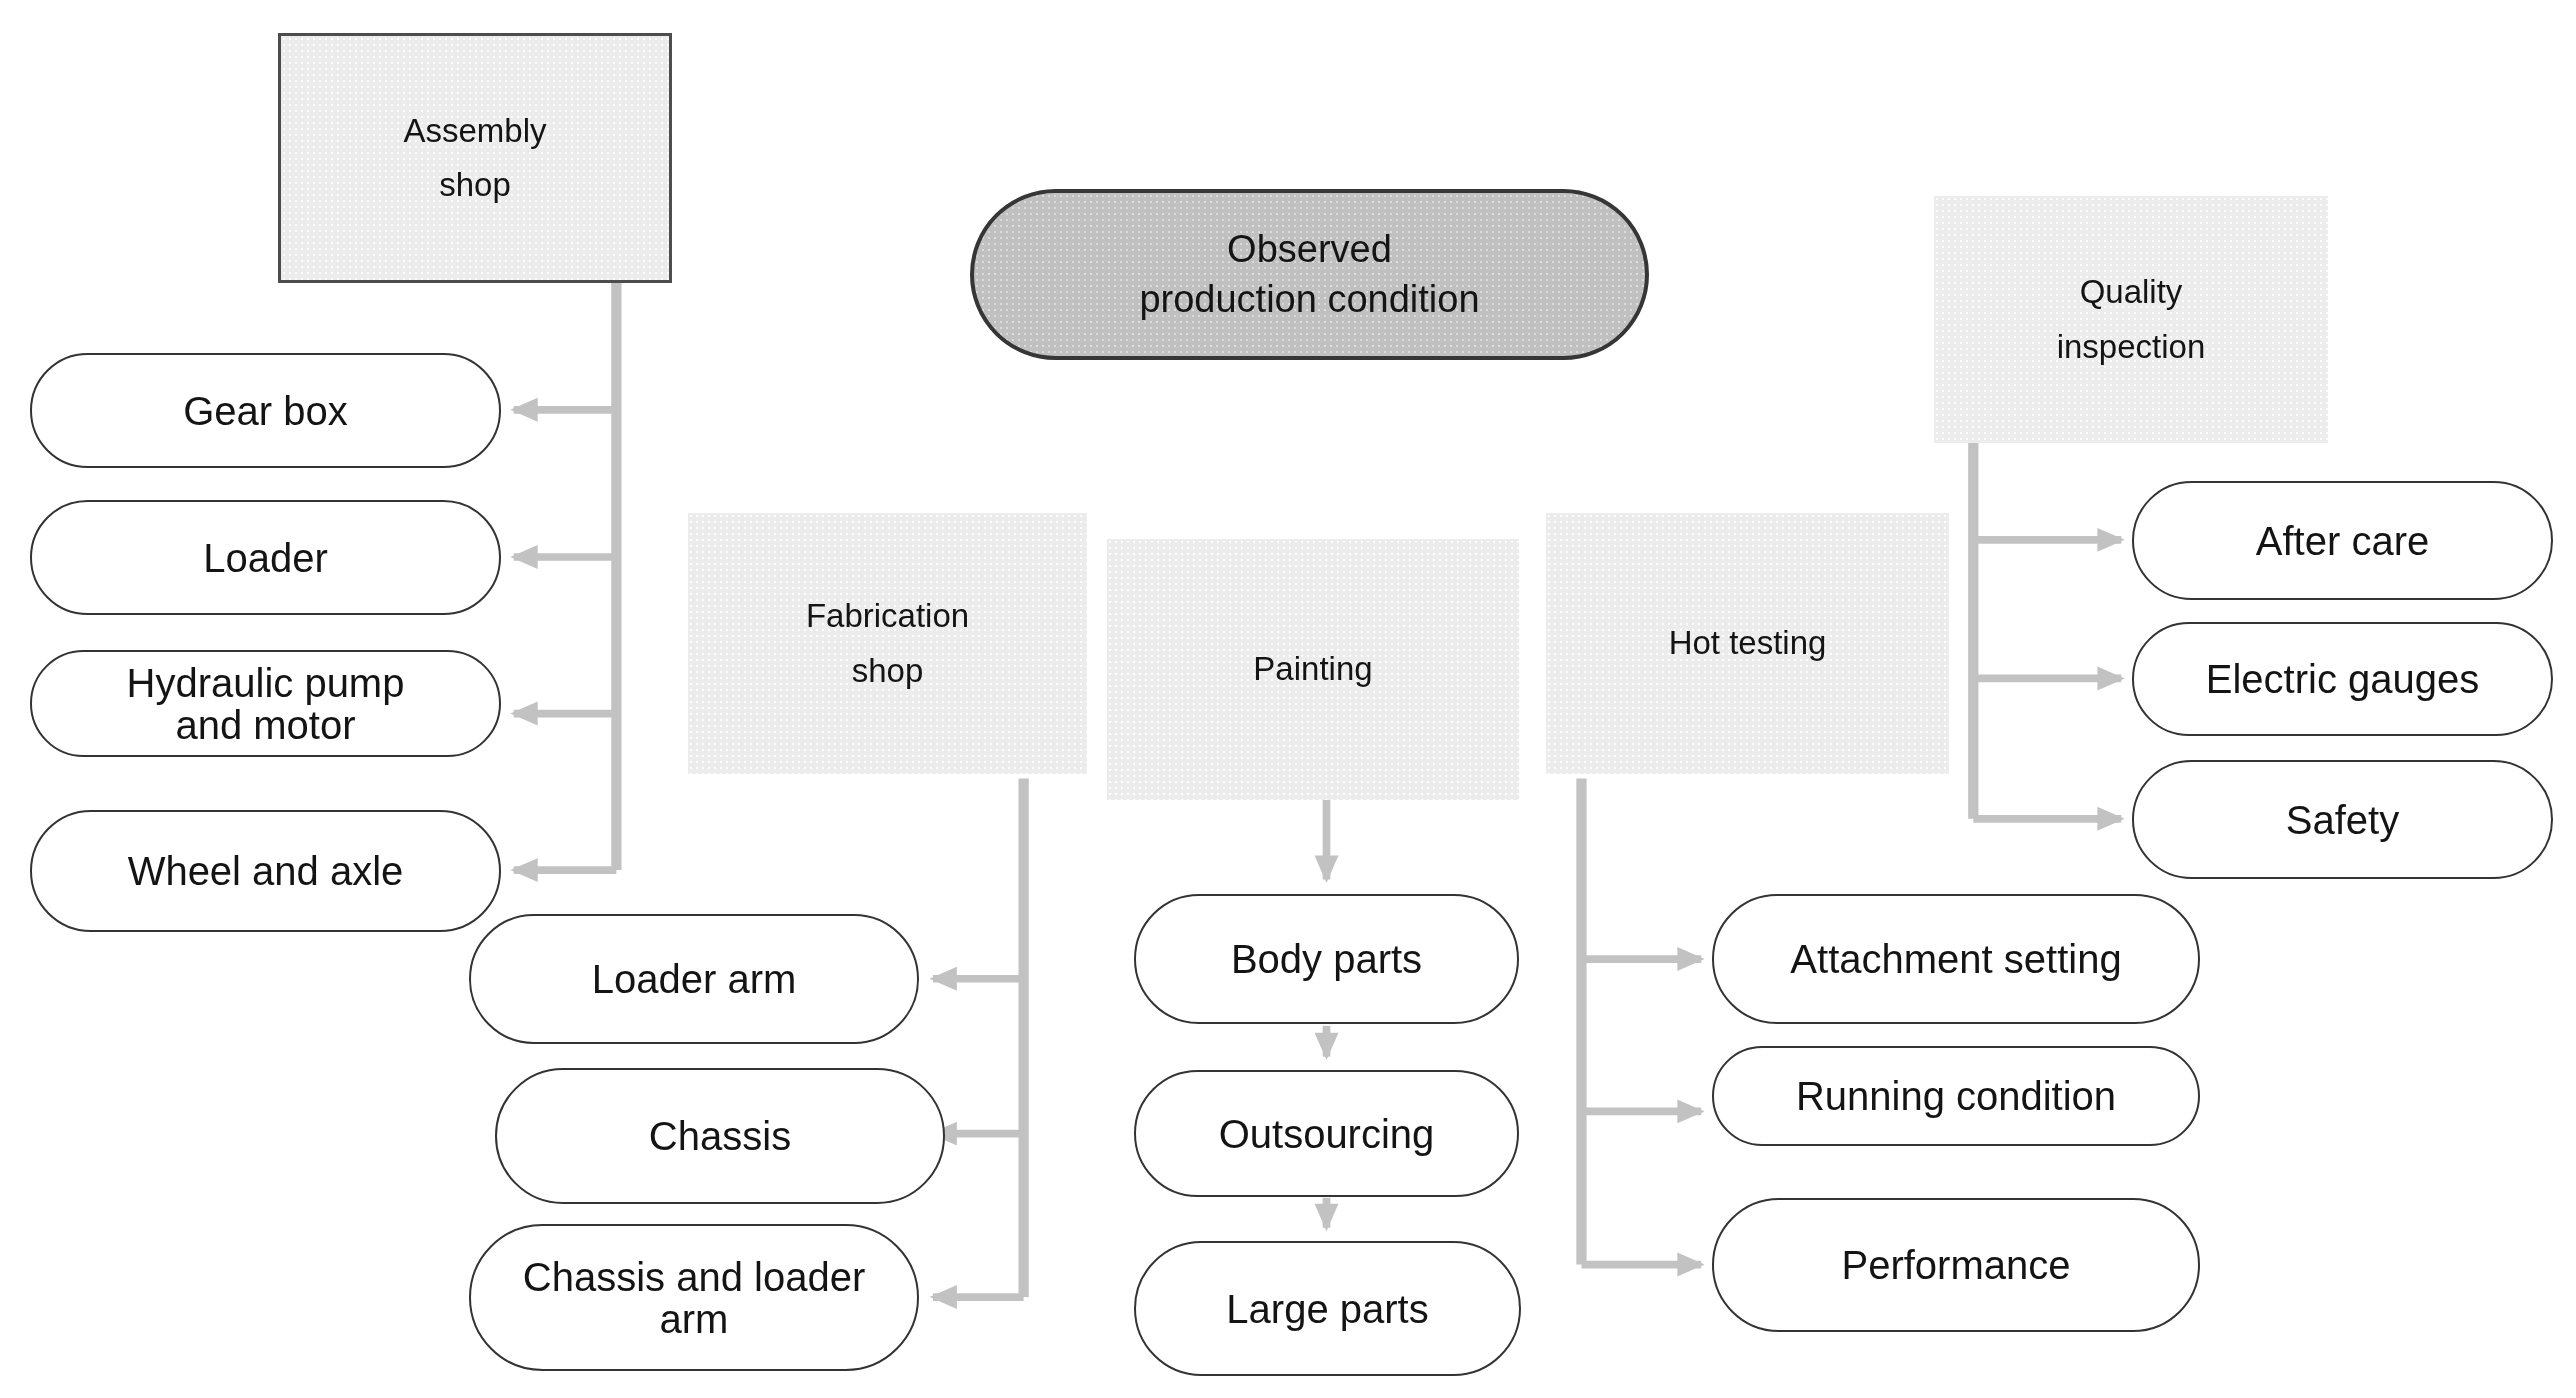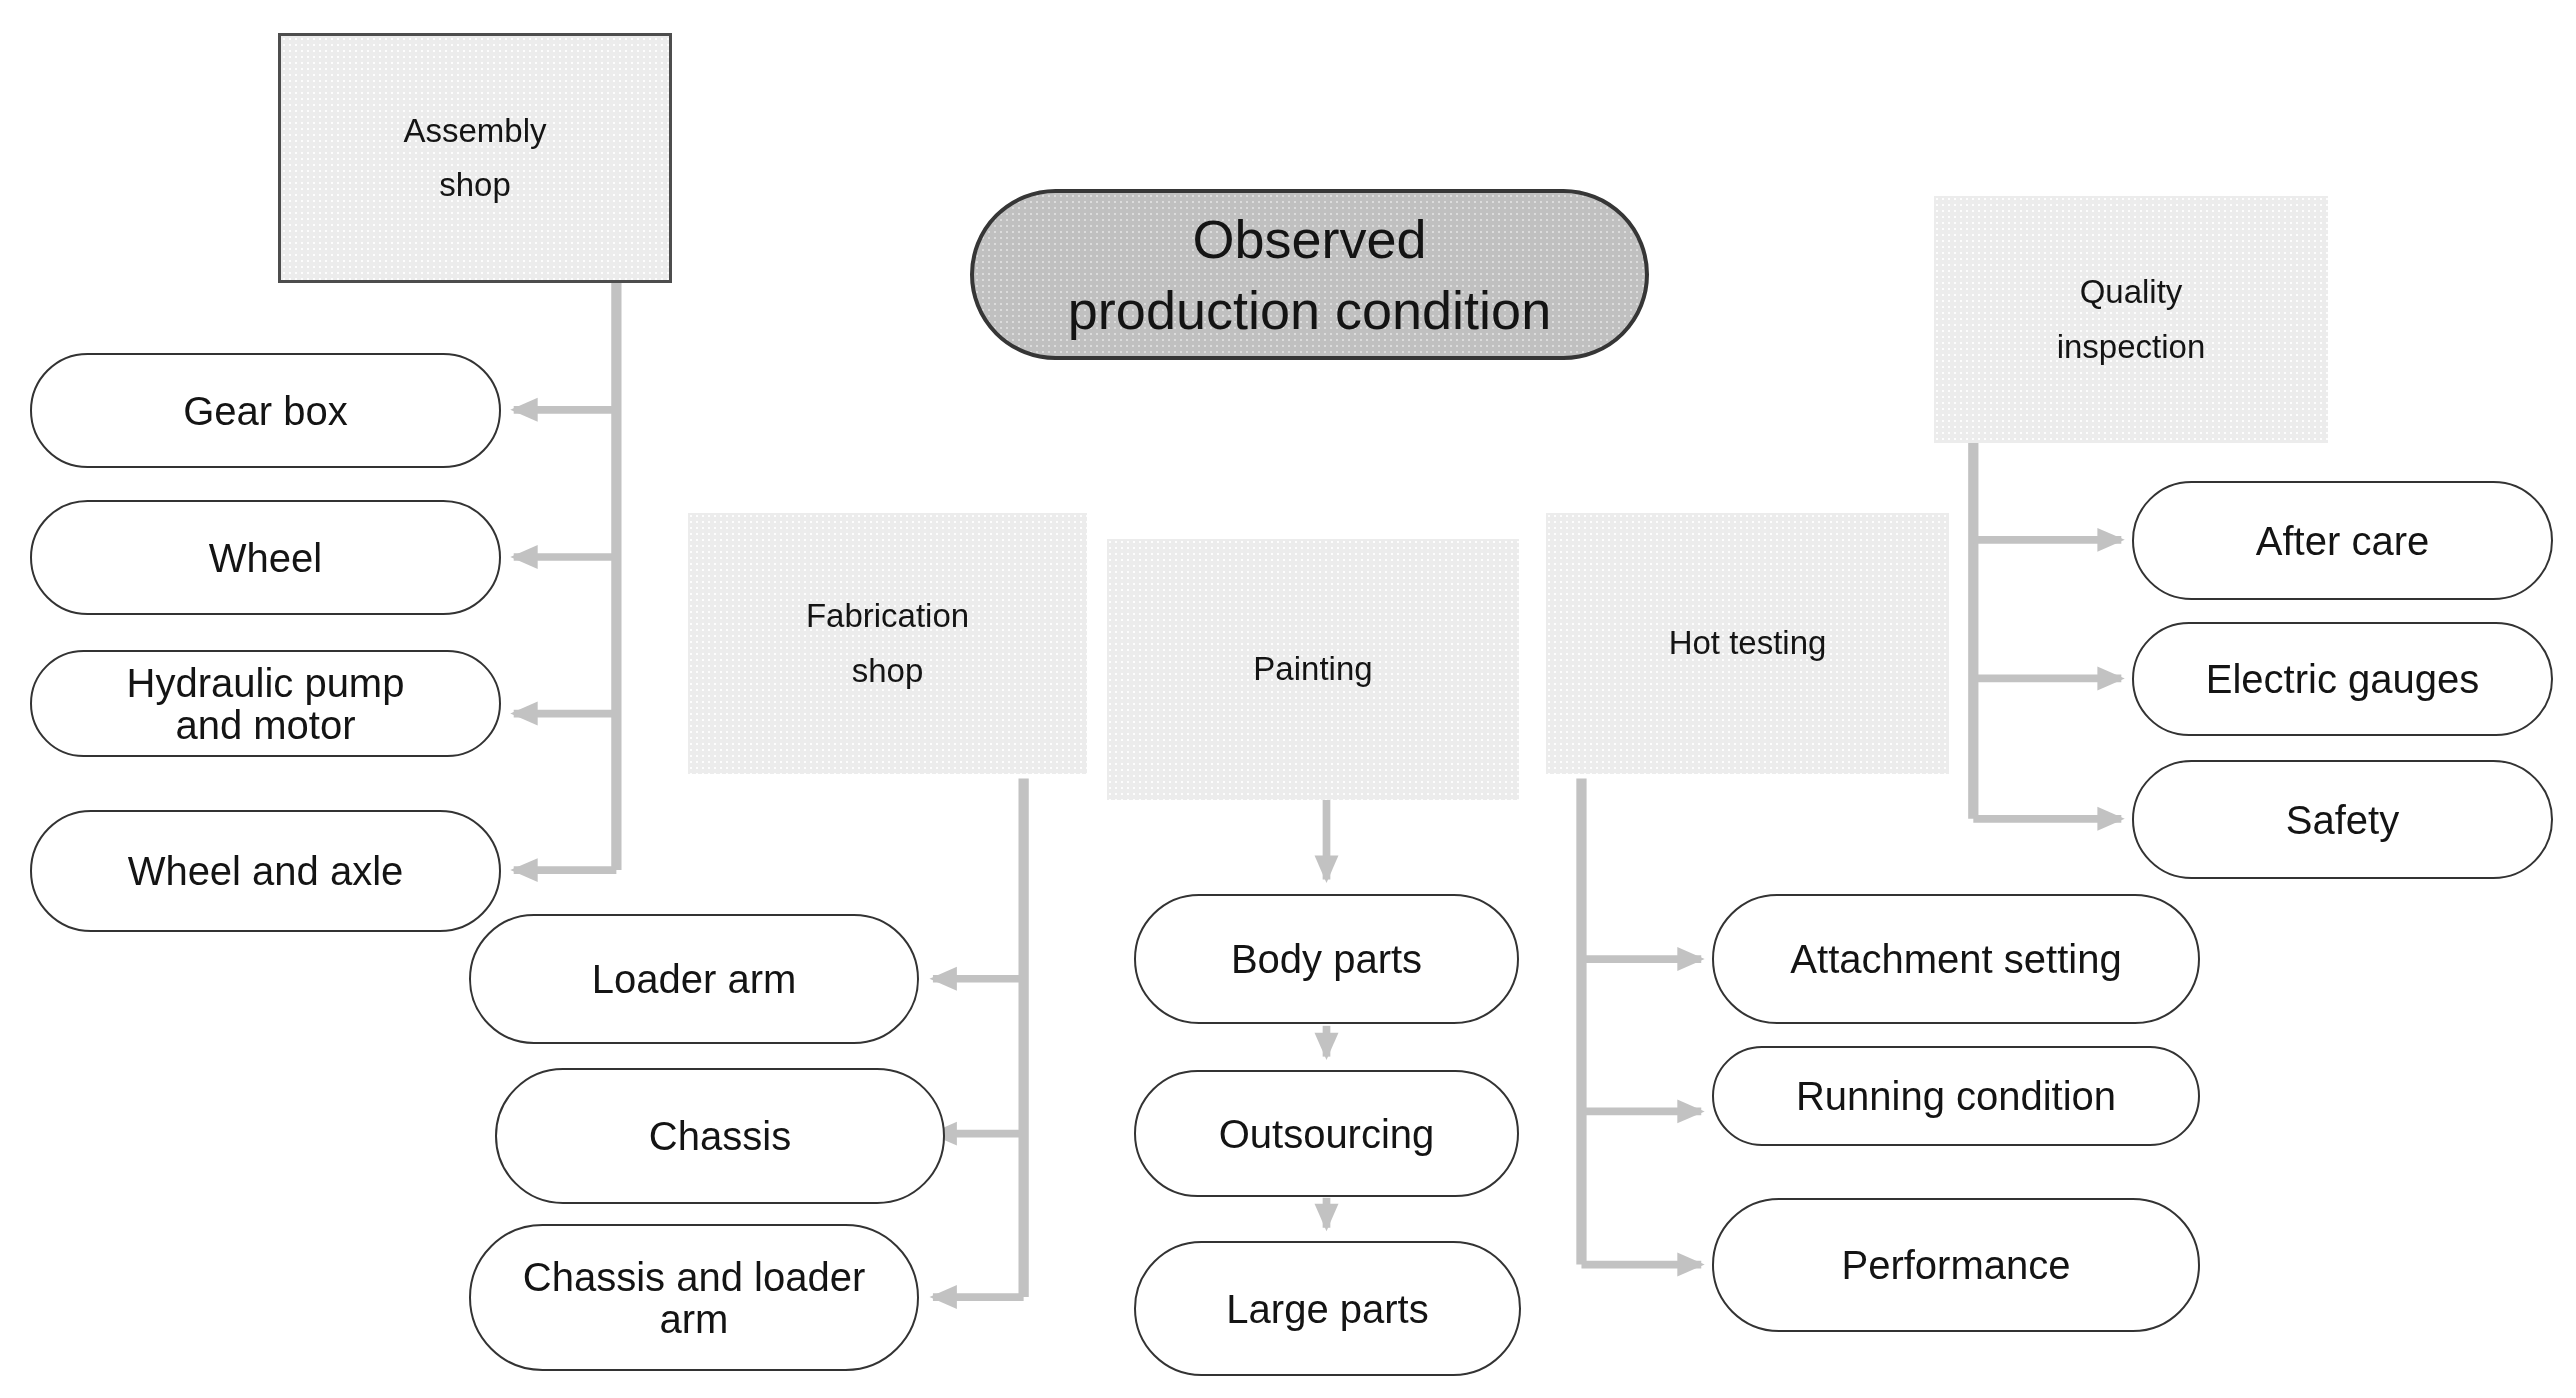--- a/index.html
+++ b/index.html
@@ -42,21 +42,21 @@
   }
   .category.bordered{
     border:3.4px solid var(--assembly-border);
   }
   .root-pill{
     background-color:var(--root-fill);
     background-image:radial-gradient(circle, rgba(255,255,255,.45) 1.4px, transparent 1.4px);
     background-size:6px 6px;
     border:4.3px solid var(--root-border);
     border-radius:855px;
-    font-size:54px;
+    font-size:38px;
     line-height:1.3;
   }
   .pill{
     background:var(--pill-fill);
     border:2.6px solid var(--pill-border);
     border-radius:855px;
     font-size:40px;
     line-height:1.05;
   }
 </style>
@@ -119,21 +119,21 @@
   </div>
   <div class="node category" style="left:1934px;top:196px;width:394px;height:247px;">
     <span class="label">Quality
 inspection</span>
   </div>
 
   <div class="node pill" style="left:30px;top:353px;width:471px;height:115px;">
     <span class="label">Gear box</span>
   </div>
   <div class="node pill" style="left:30px;top:500px;width:471px;height:115px;">
-    <span class="label">Wheel</span>
+    <span class="label">Loader</span>
   </div>
   <div class="node pill" style="left:30px;top:650px;width:471px;height:107px;">
     <span class="label">Hydraulic pump
 and motor</span>
   </div>
   <div class="node pill" style="left:30px;top:810px;width:471px;height:122px;">
     <span class="label">Wheel and axle</span>
   </div>
 
   <div class="node pill" style="left:469px;top:914px;width:450px;height:130px;">

